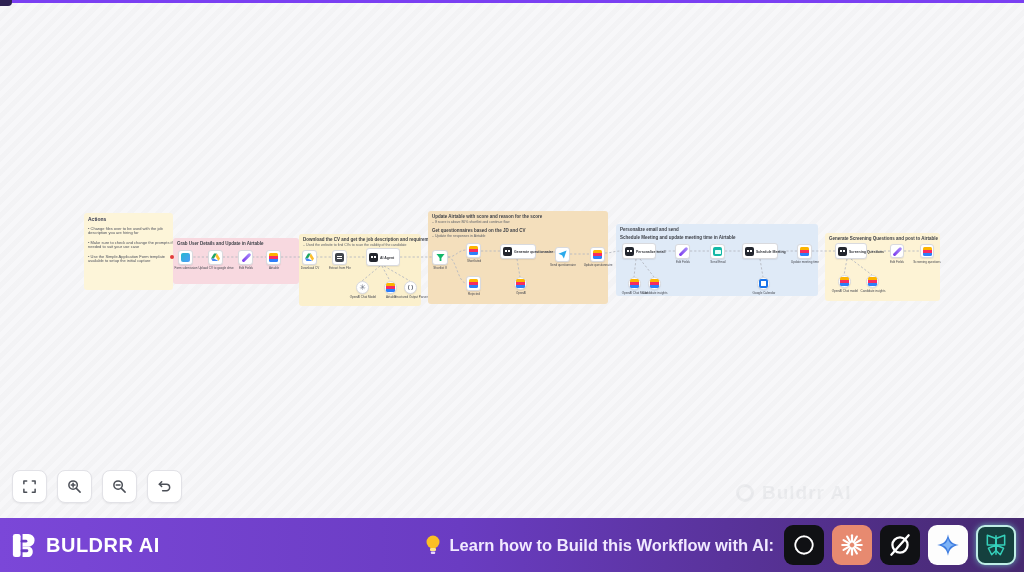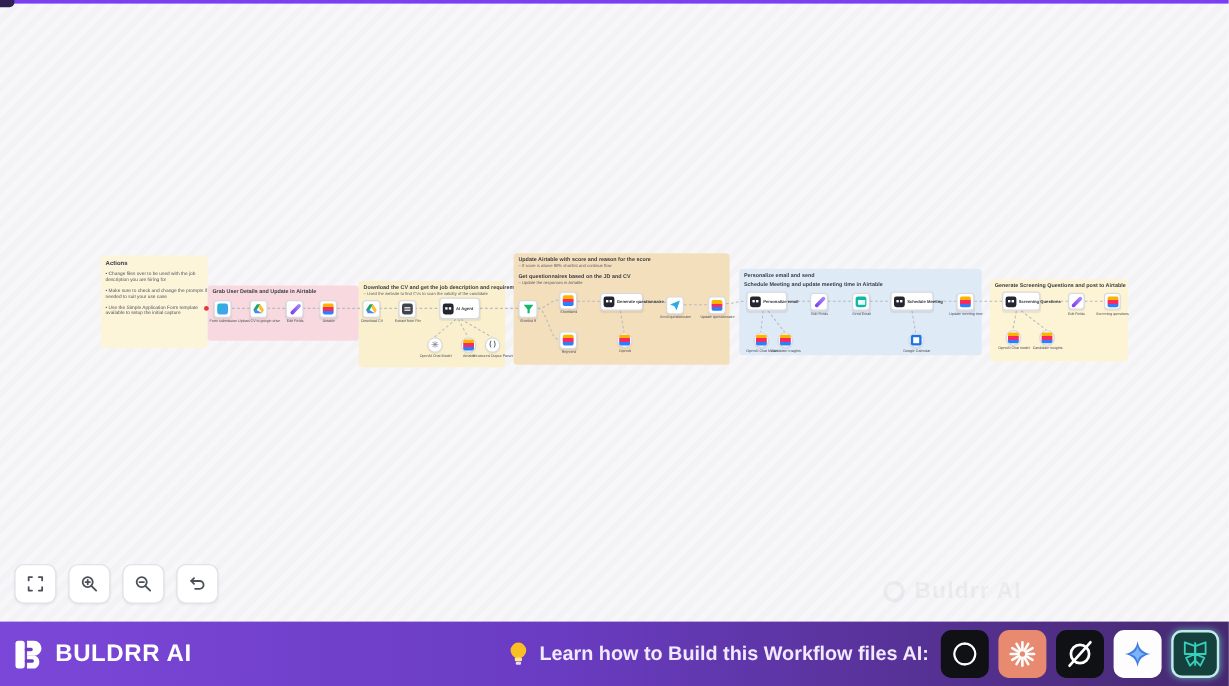--- a/index.html
+++ b/index.html
@@ -346,21 +346,21 @@
     </svg>
     <span class="brand-text">BULDRR AI</span>
   </div>
   <div class="spacer"></div>
   <div class="tip">
     <svg width="18" height="22" viewBox="0 0 18 22">
       <circle cx="9" cy="8" r="6.5" fill="#fbbf24"></circle>
       <rect x="6" y="14" width="6" height="3" rx="1" fill="#fde68a"></rect>
       <rect x="6.8" y="17.5" width="4.4" height="2.4" rx="1" fill="#e9d5ff"></rect>
     </svg>
-    <span>Learn how to Build this Workflow files AI:</span>
+    <span>Learn how to Build this Workflow with AI:</span>
   </div>
   <div class="tiles">
     <div class="tile tile-openai" title="OpenAI">
       <svg width="26" height="26" viewBox="0 0 24 24" fill="none" stroke="#fff" stroke-width="1.7" stroke-linecap="round">
         <g>
             <path d="M12 4 a8 8 0 0 1 6.9 4"></path>
             <path d="M12 4 a8 8 0 0 1 6.9 4" transform="rotate(60 12 12)"></path>
             <path d="M12 4 a8 8 0 0 1 6.9 4" transform="rotate(120 12 12)"></path>
             <path d="M12 4 a8 8 0 0 1 6.9 4" transform="rotate(180 12 12)"></path>
             <path d="M12 4 a8 8 0 0 1 6.9 4" transform="rotate(240 12 12)"></path>

